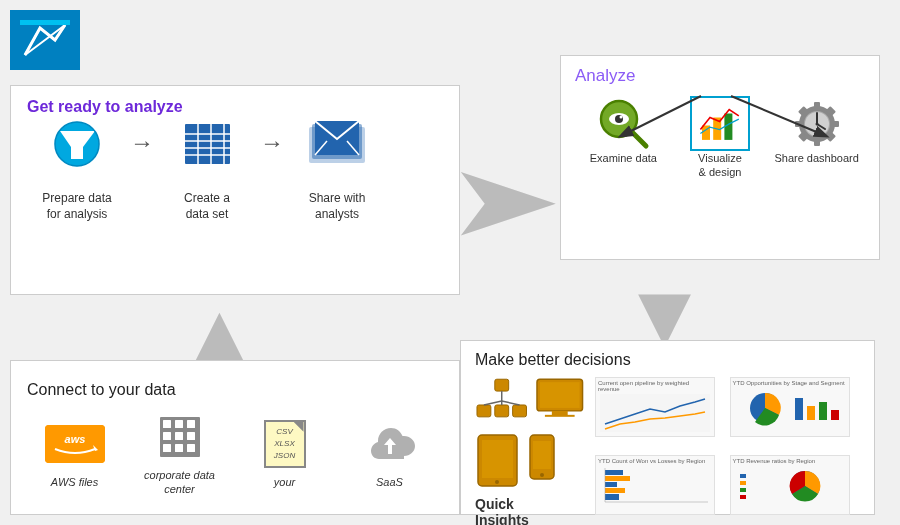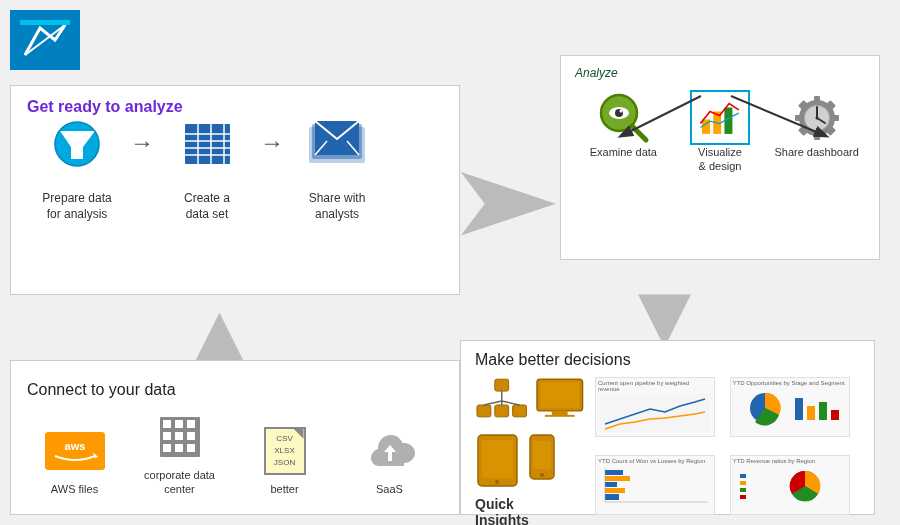--- a/index.html
+++ b/index.html
@@ -87,25 +87,24 @@
       position: absolute;
       top: 55px;
       left: 560px;
       width: 320px;
       height: 205px;
       background: white;
       border: 1px solid #ccc;
       padding: 10px 14px;
     }
     .analyze-box .box-title {
-      font-size: 12px;
+      font-size: 17px;
       font-weight: normal;
-      color: #14532d;
+      color: #8b5cf6;
       margin-bottom: 10px;
-      font-style: italic;
     }
     .analyze-items {
       display: flex;
       align-items: flex-start;
       justify-content: space-around;
     }
     .analyze-item {
       display: flex;
       flex-direction: column;
       align-items: center;
@@ -142,22 +141,23 @@
       padding: 20px 16px;
     }
     .connect-box .box-title {
       font-size: 16px;
       font-weight: normal;
       color: #222;
       margin-bottom: 10px;
     }
     .connect-items {
       display: flex;
-      align-items: flex-end;
+      align-items: center;
       gap: 10px;
+      font-style: italic;
     }
     .connect-item {
       display: flex;
       flex-direction: column;
       align-items: center;
       text-align: center;
       width: 95px;
     }
     .connect-item .conn-icon {
       width: 65px;
@@ -492,21 +492,21 @@
       </div>
       <div class="conn-label">corporate data<br>center</div>
     </div>
 
     <div class="connect-item">
       <div class="conn-icon">
         <div class="files-doc">
           <span style="font-size:8px;line-height:1.5;color:#555;">CSV<br>XLSX<br>JSON</span>
         </div>
       </div>
-      <div class="conn-label">better</div>
+      <div class="conn-label">your</div>
     </div>
 
     <div class="connect-item">
       <div class="conn-icon">
         <svg class="saas-cloud" viewBox="0 0 55 40">
 
           <path d="M42,32 C48,32 53,27.5 53,22 C53,16.5 48,12 42,12 C41.5,12 41,12 40.5,12.1 C38.8,7.5 34.4,4 29,4 C21.8,4 16,9.8 16,17 C16,17.3 16,17.7 16.1,18 C12.1,19 9,22.7 9,27 C9,31.4 12.6,35 17,35 L42,35 Z" fill="#b0b0b0"></path>
 
           <polygon points="28,14 22,21 26,21 26,30 30,30 30,21 34,21" fill="white"></polygon>
         </svg>

